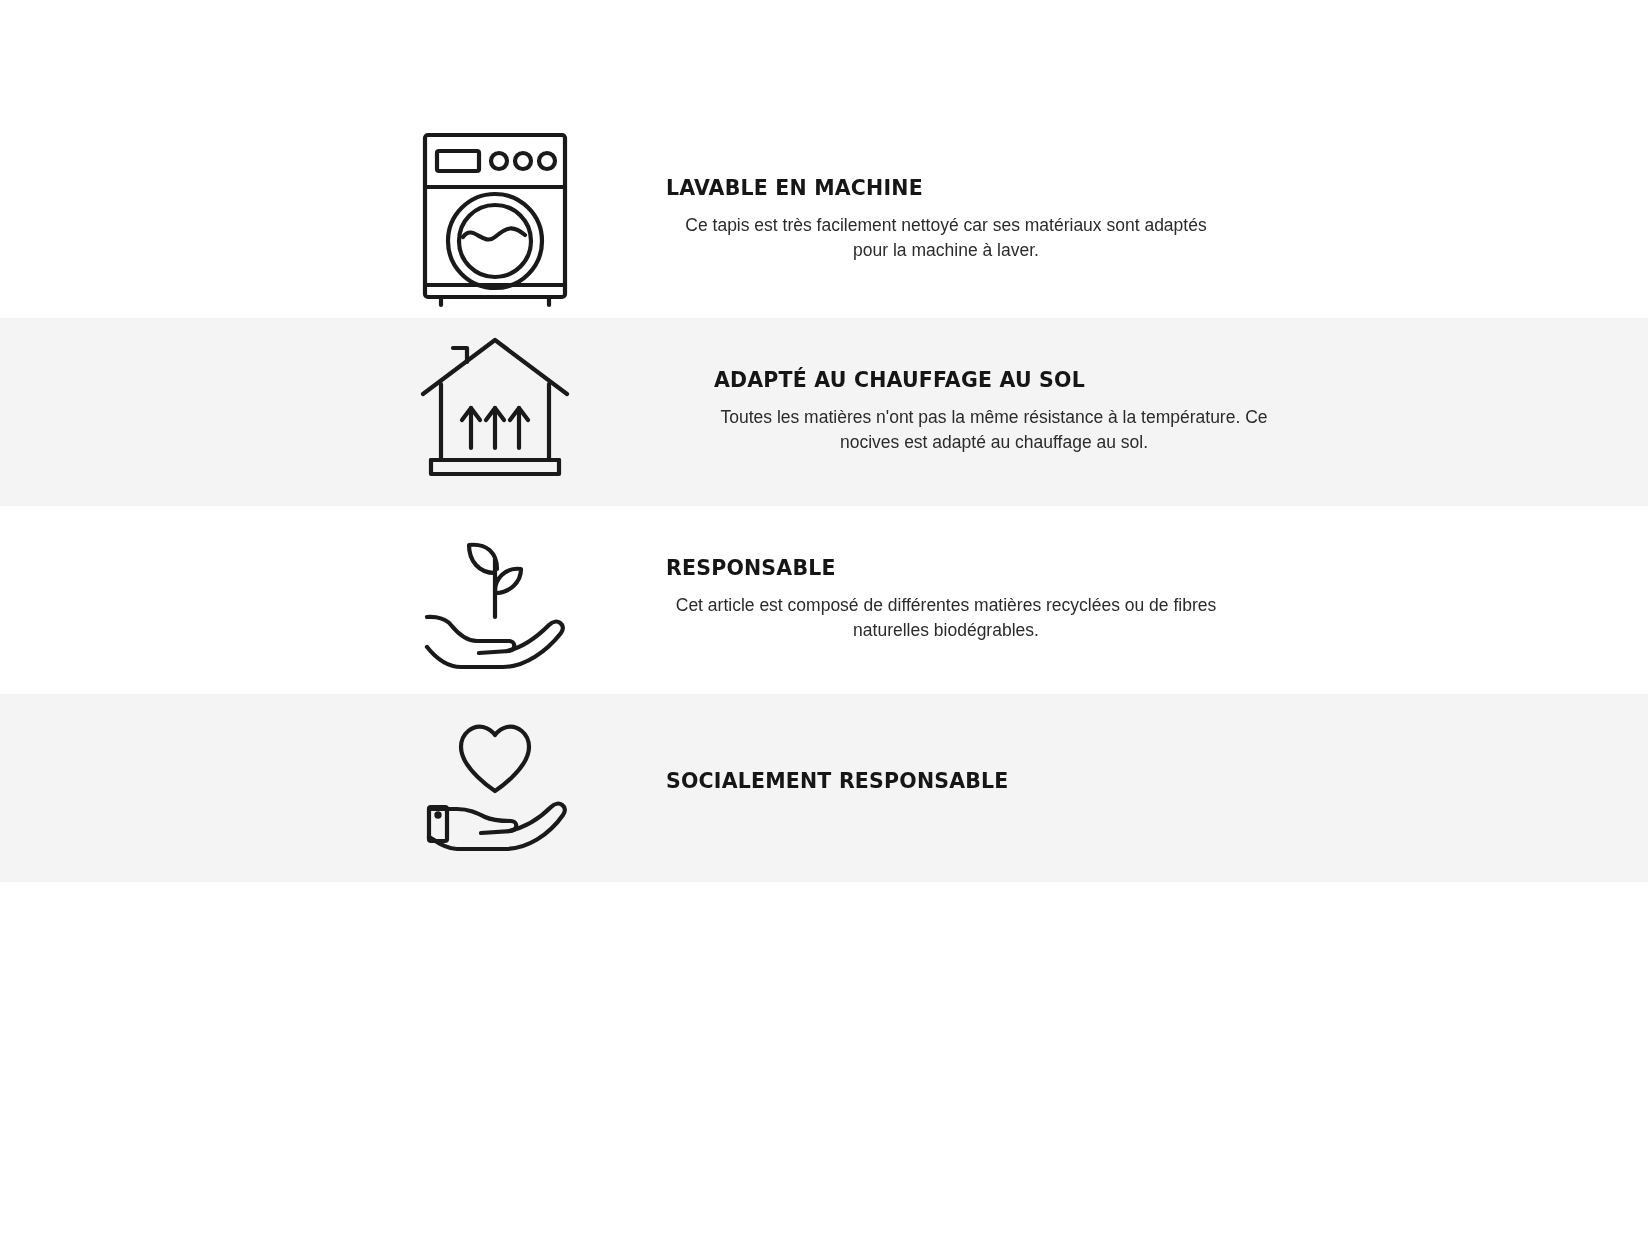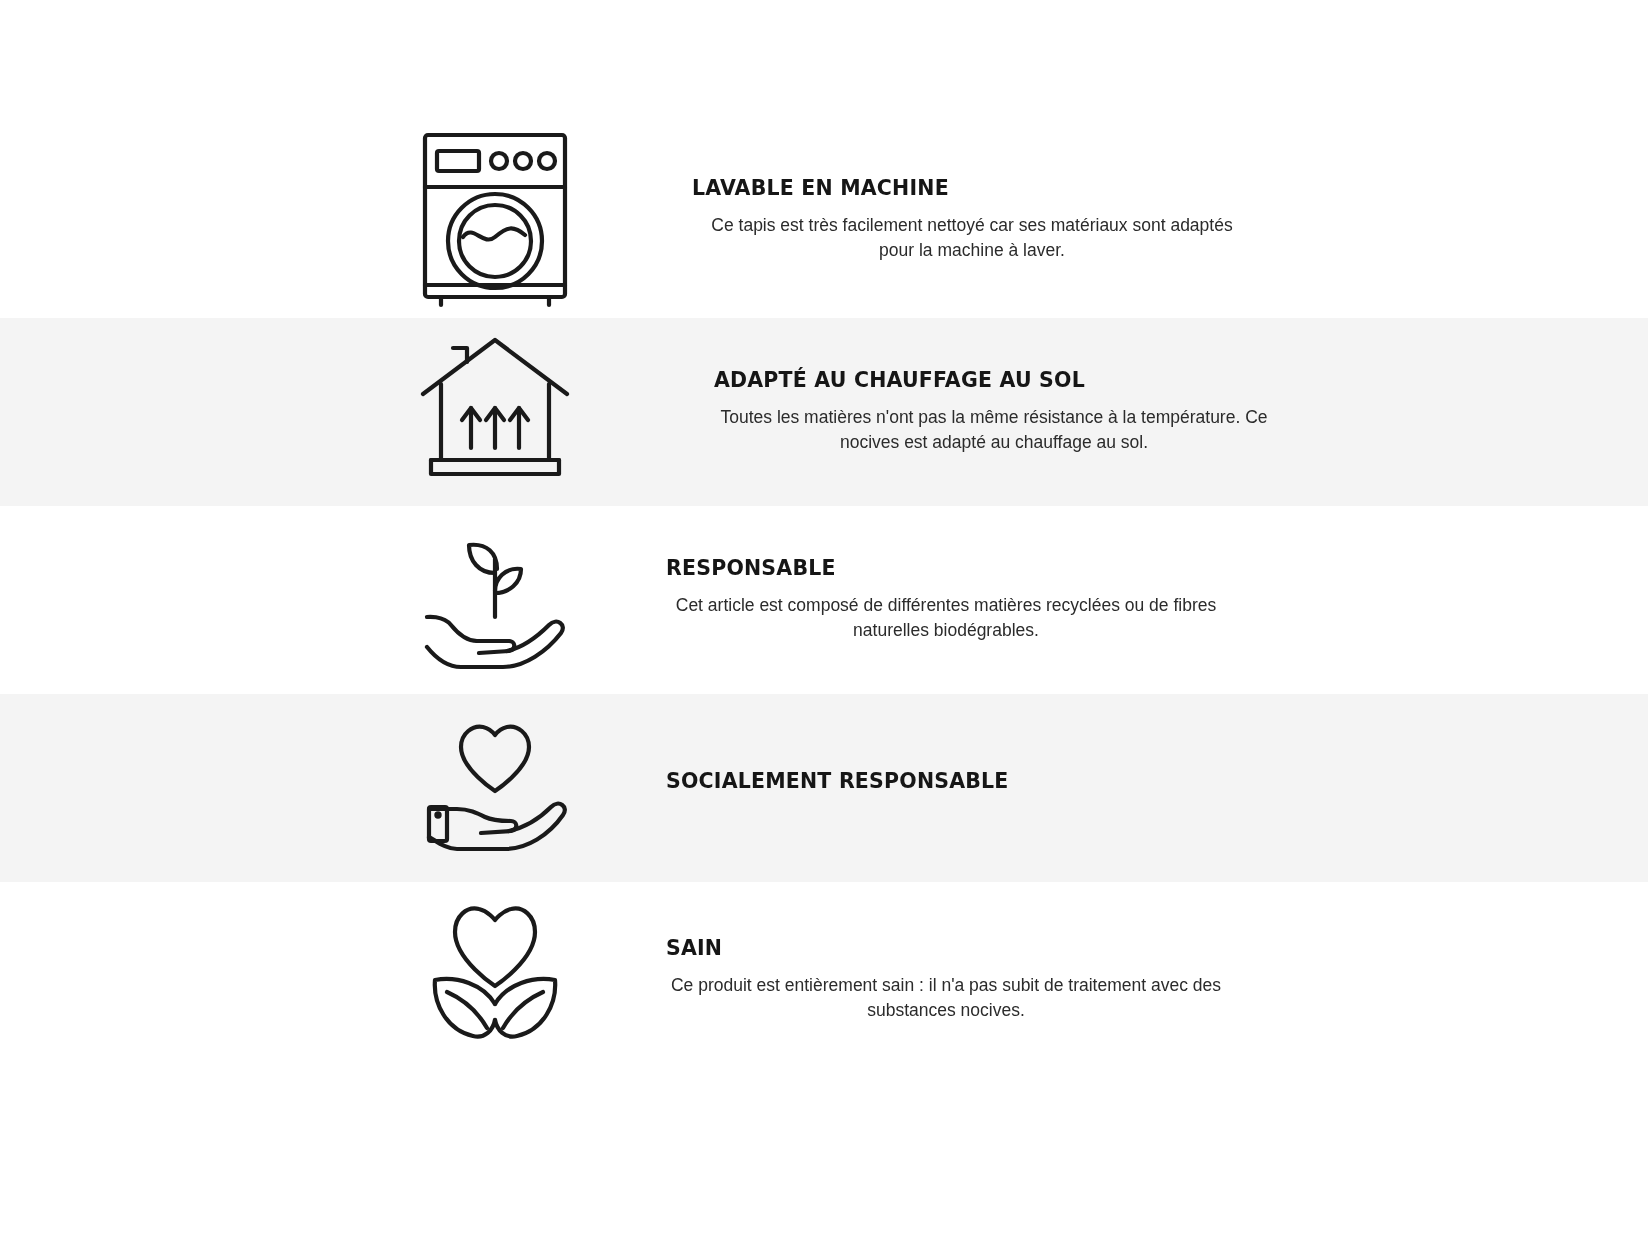--- a/index.html
+++ b/index.html
@@ -79,21 +79,21 @@
     font-family: "Liberation Sans", sans-serif;
     font-size: 17.5px;
     line-height: 1.42;
     color: #2b2b2b;
     margin: 0;
     max-width: 560px;
     text-align: center;
   }
 
   
-  .row-h-1 { height: 196px; gap: 26px; }
+  .row-h-1 { height: 196px; }
   .row-h-2 { height: 188px; gap: 48px; }
   .row-h-3 { height: 188px; }
   .row-h-4 { height: 188px; }
   .row-h-5 { height: 196px; }
 
   .spacer-top { height: 122px; }
   .spacer-bottom { height: 140px; }
 </style>
 </head>
 <body>
@@ -181,33 +181,16 @@
           <rect x="12" y="94" width="18" height="34" rx="2"></rect>
           <circle cx="21" cy="102" r="1.6" fill="#1a1a1a"></circle>
         </svg>
       </div>
     </div>
     <div class="text-cell">
       <p class="feature-title">SOCIALEMENT RESPONSABLE</p>
     </div>
   </div>
 
-  <div class="feature-row plain row-h-5">
-    <div class="icon-cell">
-      <div class="icon-box">
-        <svg width="156" height="160" viewBox="0 0 156 160" fill="none" stroke="#1a1a1a" stroke-width="4.2" stroke-linecap="round" stroke-linejoin="round">
-          <path d="M78 86 C78 86 38 60 38 32 C38 16 50 6 62 9 C71 11 78 20 78 20 C78 20 85 11 94 9 C106 6 118 16 118 32 C118 60 78 86 78 86 Z"></path>
-          <path d="M78 104 C66 84 40 76 18 80 C16 104 30 130 56 136 C68 139 76 130 78 120"></path>
-          <path d="M30 92 C48 100 62 114 70 128"></path>
-          <path d="M78 104 C90 84 116 76 138 80 C140 104 126 130 100 136 C88 139 80 130 78 120"></path>
-          <path d="M126 92 C108 100 94 114 86 128"></path>
-        </svg>
-      </div>
-    </div>
-    <div class="text-cell">
-      <p class="feature-title">SAIN</p>
-      <p class="feature-desc">Ce produit est entièrement sain : il n'a pas subit de traitement avec des substances nocives.</p>
-    </div>
-  </div>
 
 </div>
 
 <div class="spacer-bottom"></div>
 
 </body></html>

